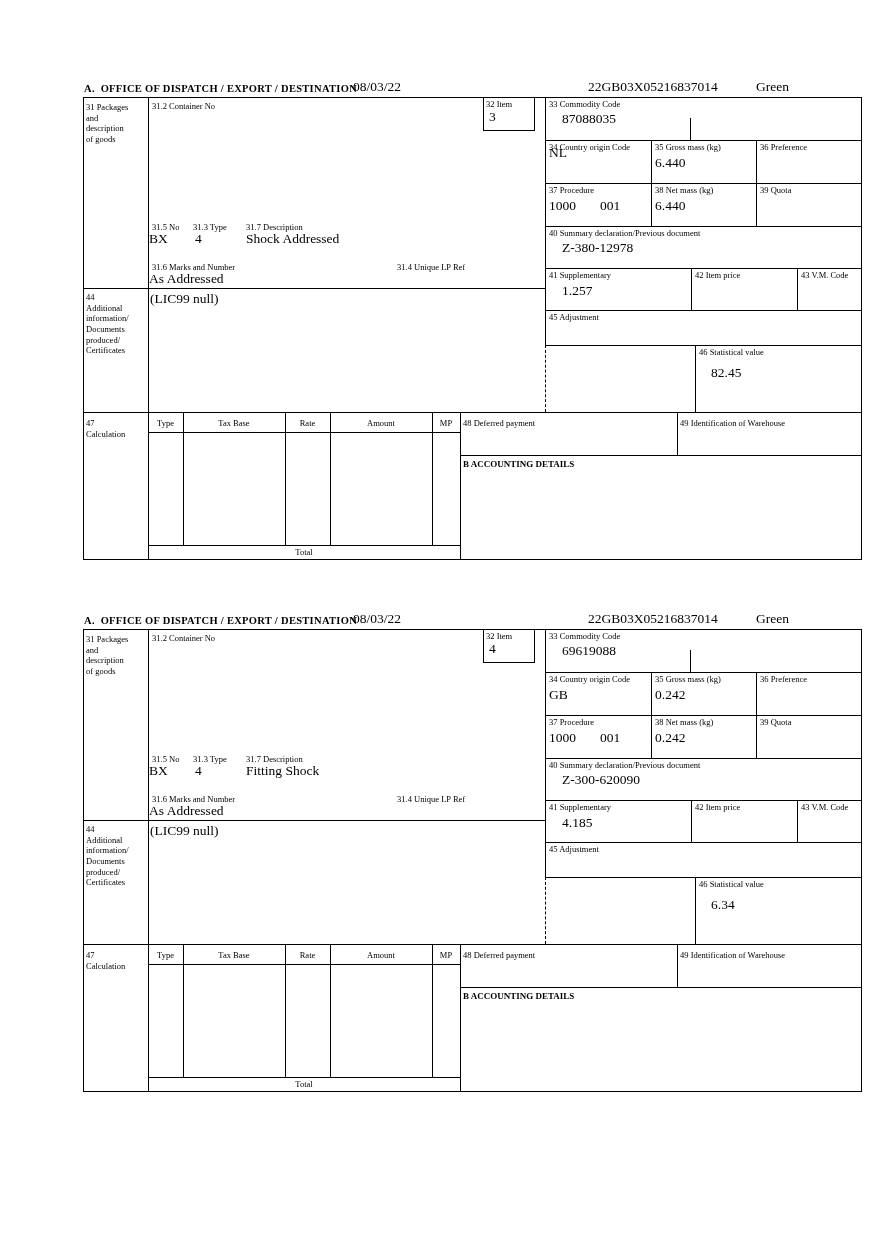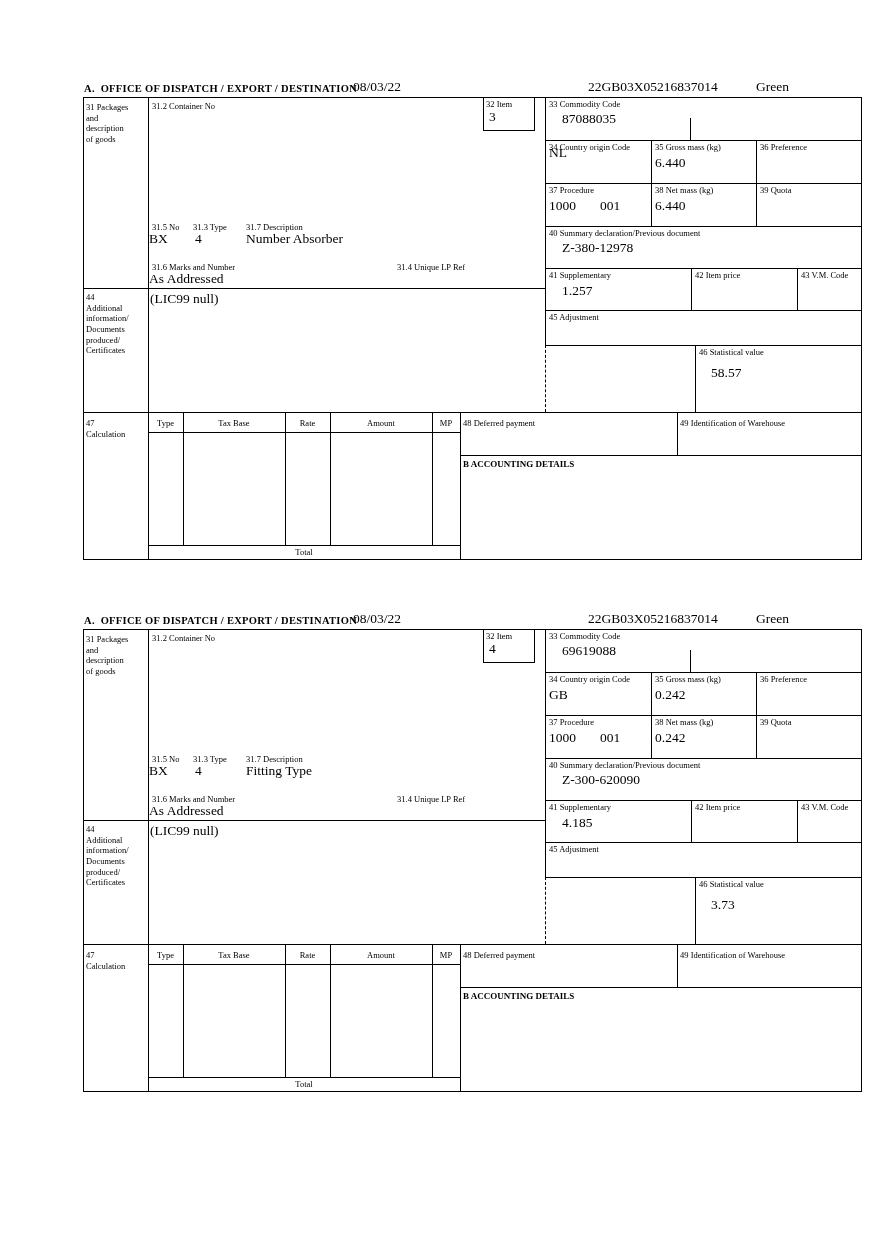--- a/index.html
+++ b/index.html
@@ -91,28 +91,28 @@
     <div class="abs lbl" style="left:612px;top:188px">42 Item price</div>
     <div class="abs vline" style="left:714px;top:186px;height:42px"></div>
     <div class="abs lbl" style="left:718px;top:188px">43 V.M. Code</div>
     <div class="abs hline" style="left:462px;top:228px;width:317px"></div>
 
     <div class="abs lbl" style="left:466px;top:230px">45 Adjustment</div>
     <div class="abs hline" style="left:462px;top:263px;width:317px"></div>
 
     <div class="abs vline" style="left:612px;top:263px;height:67px"></div>
     <div class="abs lbl" style="left:616px;top:265px">46 Statistical value</div>
-    <div class="abs val" style="left:628px;top:284px">58.57</div>
+    <div class="abs val" style="left:628px;top:284px">82.45</div>
 
     <div class="abs lbl" style="left:69px;top:140px">31.5 No</div>
     <div class="abs lbl" style="left:110px;top:140px">31.3 Type</div>
     <div class="abs lbl" style="left:163px;top:140px">31.7 Description</div>
     <div class="abs val" style="left:66px;top:150px">BX</div>
     <div class="abs val" style="left:112px;top:150px">4</div>
-    <div class="abs val" style="left:163px;top:150px">Number Absorber</div>
+    <div class="abs val" style="left:163px;top:150px">Shock Addressed</div>
 
     <div class="abs lbl" style="left:69px;top:180px">31.6 Marks and Number</div>
     <div class="abs lbl" style="left:314px;top:180px">31.4 Unique LP Ref</div>
     <div class="abs val" style="left:66px;top:190px">As Addressed</div>
 
     <div class="abs val" style="left:67px;top:210px">(LIC99 null)</div>
 
     <div class="abs vline" style="left:100px;top:330px;height:133px"></div>
     <div class="abs vline" style="left:202px;top:330px;height:133px"></div>
     <div class="abs vline" style="left:247px;top:330px;height:133px"></div>
@@ -200,28 +200,28 @@
     <div class="abs lbl" style="left:612px;top:188px">42 Item price</div>
     <div class="abs vline" style="left:714px;top:186px;height:42px"></div>
     <div class="abs lbl" style="left:718px;top:188px">43 V.M. Code</div>
     <div class="abs hline" style="left:462px;top:228px;width:317px"></div>
 
     <div class="abs lbl" style="left:466px;top:230px">45 Adjustment</div>
     <div class="abs hline" style="left:462px;top:263px;width:317px"></div>
 
     <div class="abs vline" style="left:612px;top:263px;height:67px"></div>
     <div class="abs lbl" style="left:616px;top:265px">46 Statistical value</div>
-    <div class="abs val" style="left:628px;top:284px">3.73</div>
+    <div class="abs val" style="left:628px;top:284px">6.34</div>
 
     <div class="abs lbl" style="left:69px;top:140px">31.5 No</div>
     <div class="abs lbl" style="left:110px;top:140px">31.3 Type</div>
     <div class="abs lbl" style="left:163px;top:140px">31.7 Description</div>
     <div class="abs val" style="left:66px;top:150px">BX</div>
     <div class="abs val" style="left:112px;top:150px">4</div>
-    <div class="abs val" style="left:163px;top:150px">Fitting Type</div>
+    <div class="abs val" style="left:163px;top:150px">Fitting Shock</div>
 
     <div class="abs lbl" style="left:69px;top:180px">31.6 Marks and Number</div>
     <div class="abs lbl" style="left:314px;top:180px">31.4 Unique LP Ref</div>
     <div class="abs val" style="left:66px;top:190px">As Addressed</div>
 
     <div class="abs val" style="left:67px;top:210px">(LIC99 null)</div>
 
     <div class="abs vline" style="left:100px;top:330px;height:133px"></div>
     <div class="abs vline" style="left:202px;top:330px;height:133px"></div>
     <div class="abs vline" style="left:247px;top:330px;height:133px"></div>

